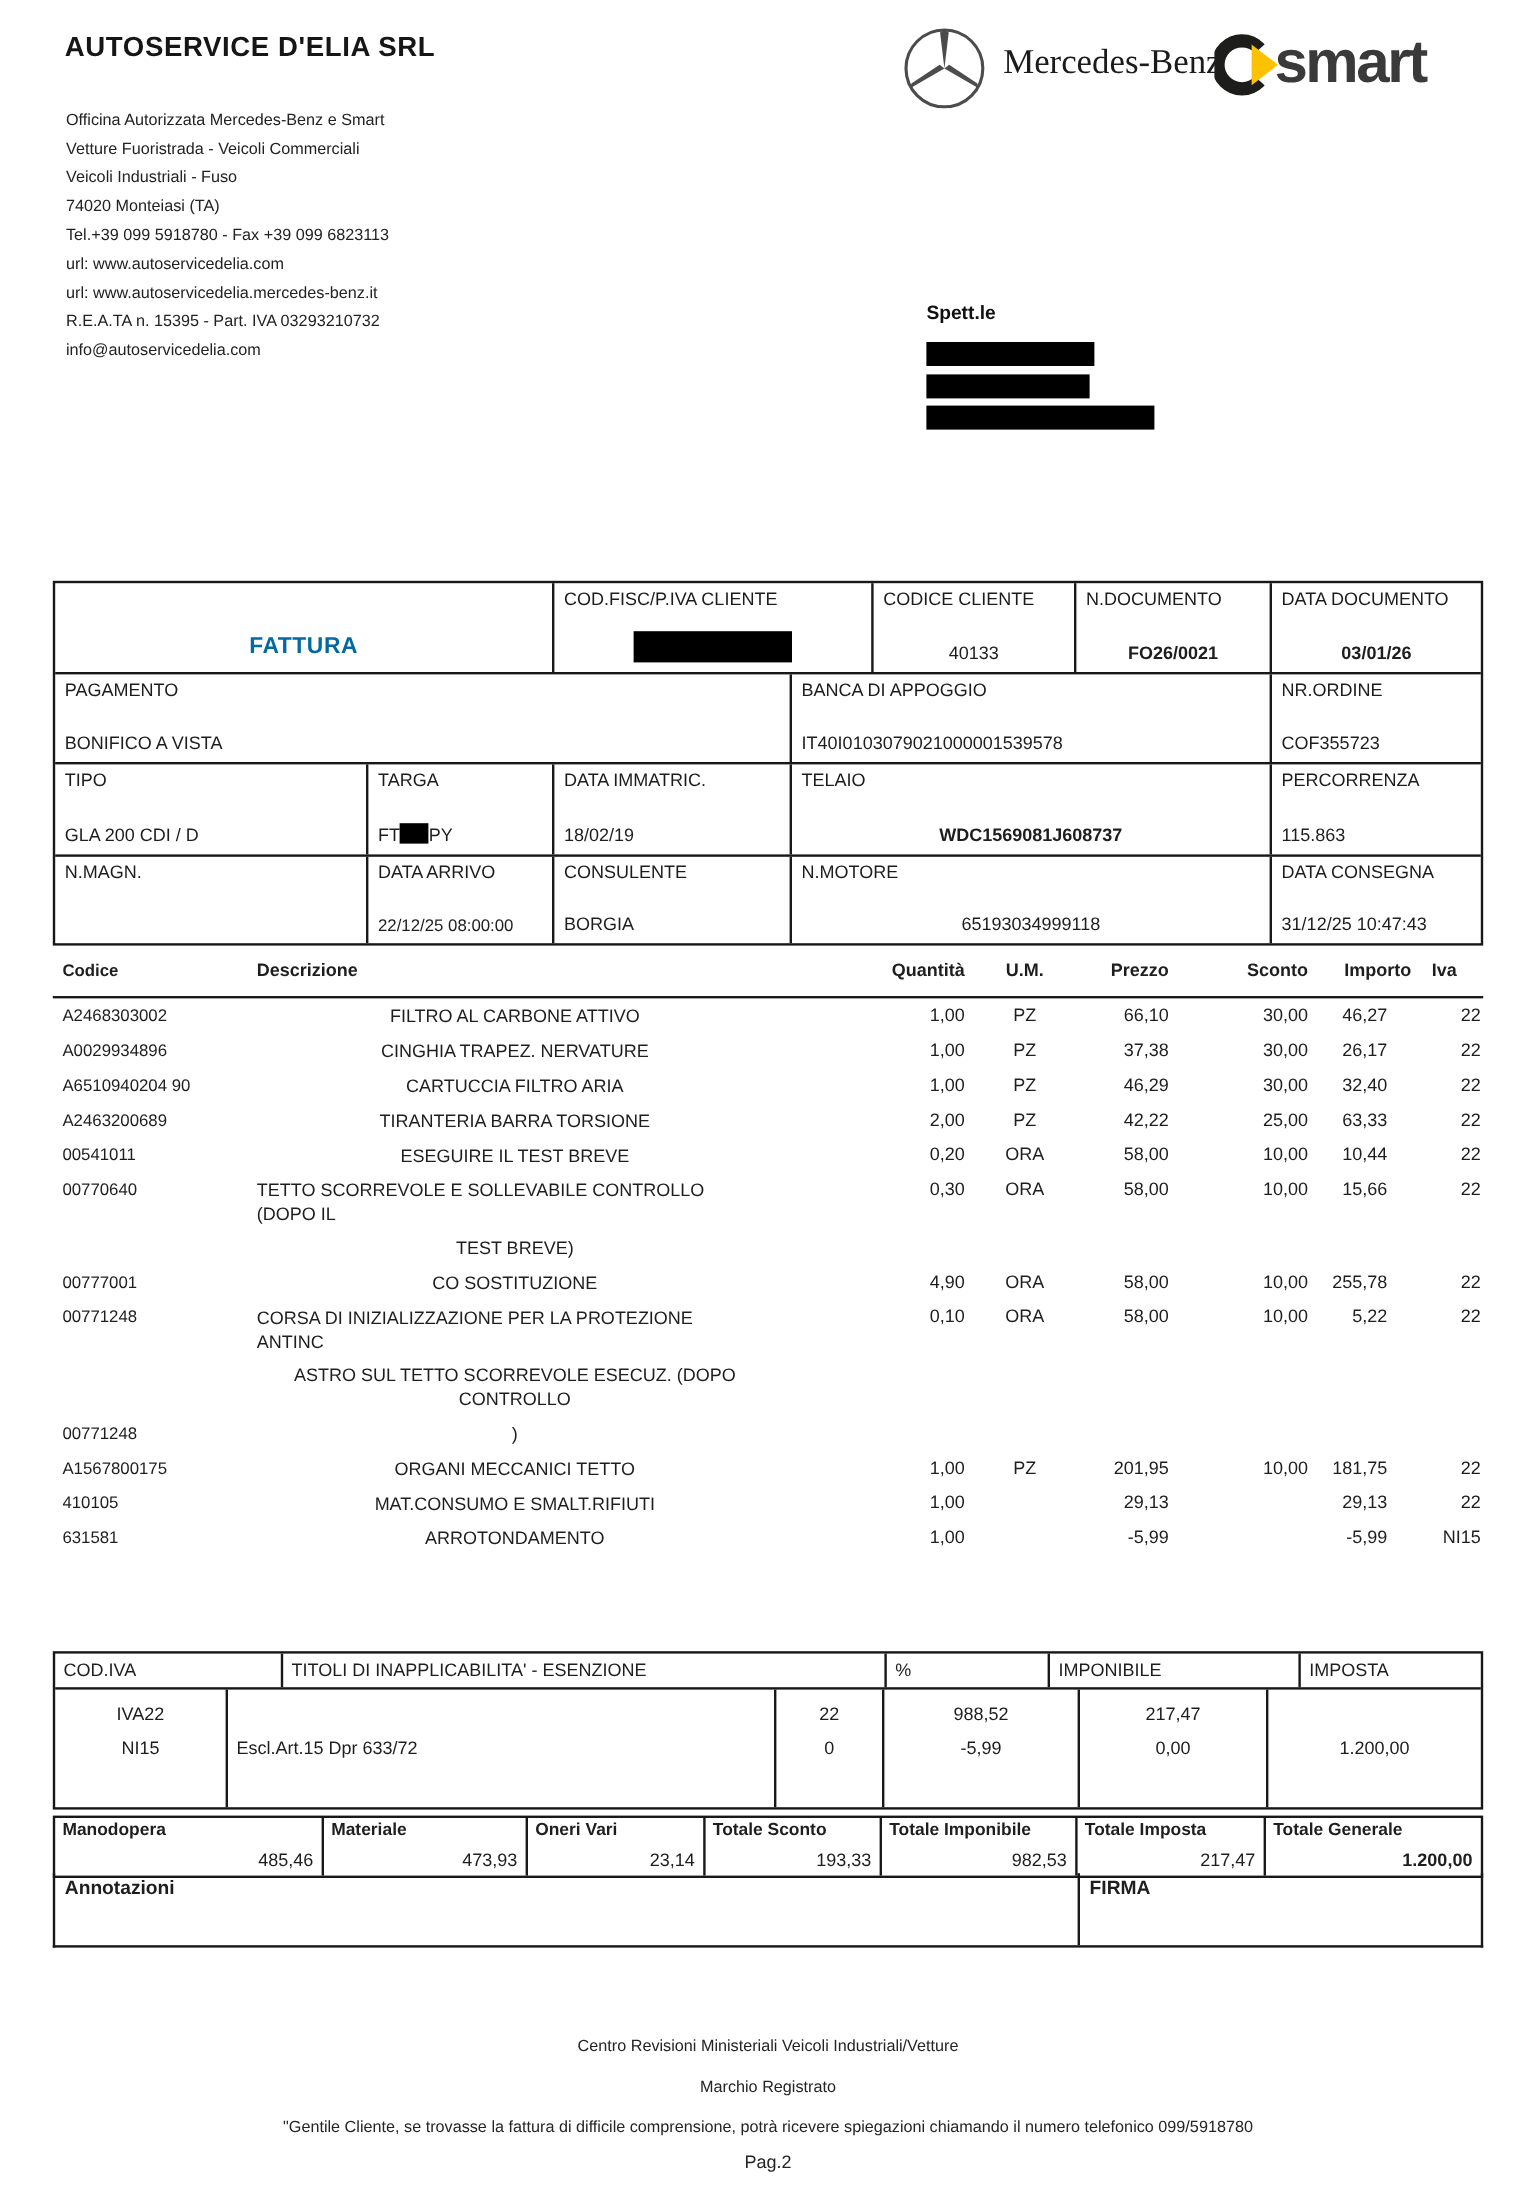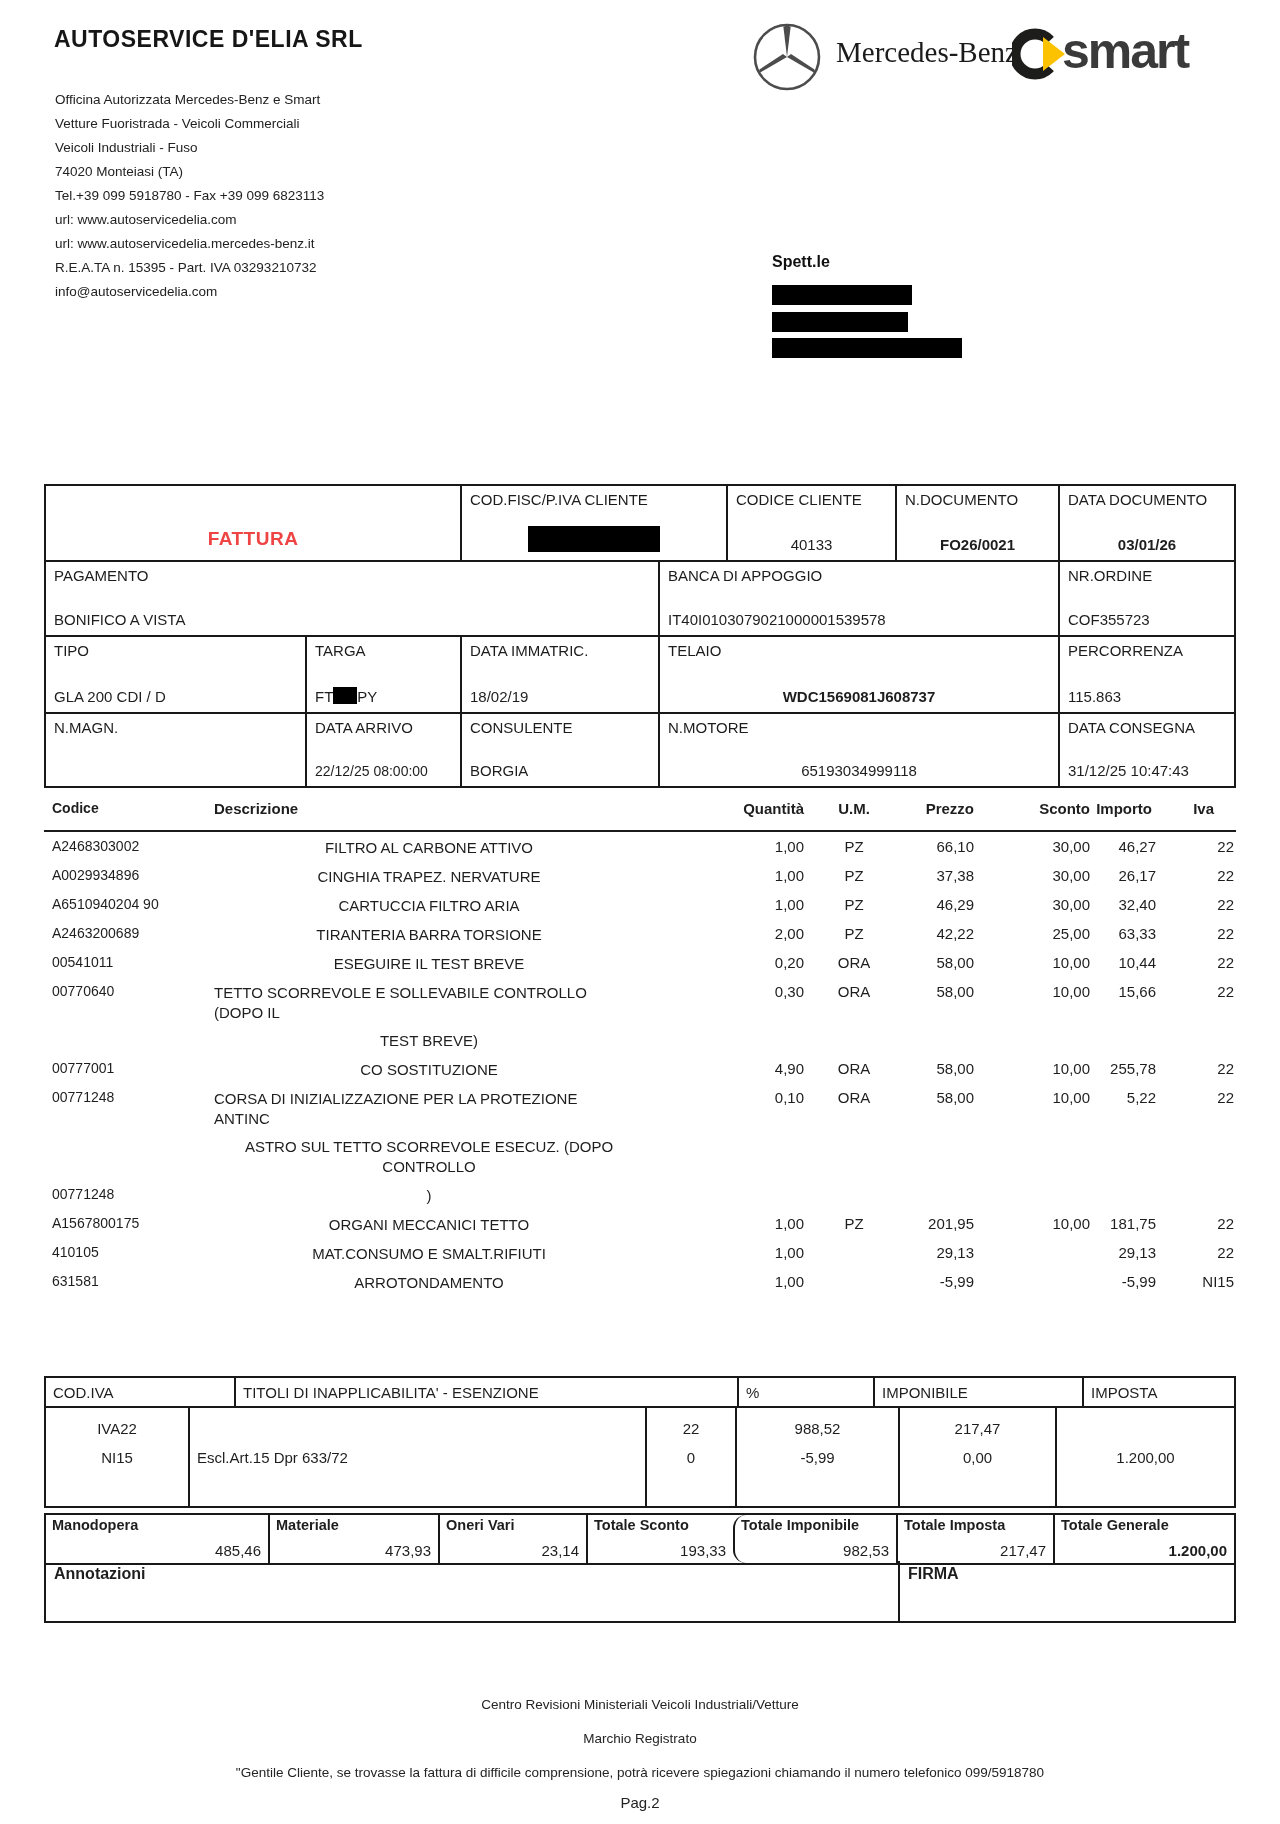--- a/index.html
+++ b/index.html
@@ -27,21 +27,21 @@
   .info-table{left:44px;top:484px;width:1192px;border:2px solid #181818;box-sizing:border-box;background:#fff;}
   .it-row{display:flex;border-top:2px solid #181818;}
   .it-row:first-child{border-top:none;}
   .it-cell{border-left:2px solid #181818;box-sizing:border-box;position:relative;padding:5px 8px;overflow:hidden;}
   .it-cell:first-child{border-left:none;}
   .it-label{font-size:15px;color:#1c1c1c;}
   .it-value{position:absolute;left:8px;bottom:7px;font-size:15px;white-space:nowrap;}
   .it-value.center{left:0;right:0;text-align:center;}
   .it-value.bold{font-weight:bold;}
   .fattura-cell{display:flex;align-items:flex-end;justify-content:center;padding-bottom:10px;}
-  .fattura-title{font-size:19px;font-weight:bold;letter-spacing:.5px;color:#ef4444;}
+  .fattura-title{font-size:19px;font-weight:bold;letter-spacing:.5px;color:#0369a1;}
   .codfisc-bar{position:absolute;left:50%;transform:translateX(-50%);bottom:8px;width:132px;height:26px;background:#000;}
   .targa-box{display:inline-block;width:24px;height:17px;background:#000;vertical-align:-2px;}
 
   
   .items-header{left:44px;top:800px;width:1192px;position:absolute;font-weight:bold;font-size:15px;}
   .items-underline{left:44px;top:830px;width:1192px;height:2px;background:#1b1b1b;}
   .items-body{left:44px;top:838px;width:1192px;position:absolute;font-size:15px;}
   .item-row{position:relative;padding-bottom:9px;}
   .col{position:absolute;top:0;white-space:nowrap;}
   .c-codice{left:8px;font-size:14px;}
@@ -218,21 +218,21 @@
   </div>
 </div>
 
 <div class="items-header">
   <div class="col c-codice">Codice</div>
   <div class="col" style="left:170px;">Descrizione</div>
   <div class="col c-qta">Quantità</div>
   <div class="col c-um">U.M.</div>
   <div class="col c-prezzo">Prezzo</div>
   <div class="col c-sconto">Sconto</div>
-  <div class="col c-importo" style="left:1016px;width:92px;">Importo</div>
+  <div class="col c-importo" style="left:1040px;width:92px;">Importo</div>
   <div class="col c-iva" style="left:1108px;width:62px;">Iva</div>
 </div>
 <div class="abs items-underline"></div>
 <div class="items-body">
     <div class="item-row">
       <div class="col c-codice">A2468303002</div>
       <div class="c-desc">
         <div class="desc-group">
           <div class="desc-line">FILTRO AL CARBONE ATTIVO</div>
         </div>
@@ -456,21 +456,21 @@
       <div class="tot-value">473,93</div>
     </div>
     <div class="tot-cell" style="flex: 0 0 148px;">
       <div class="tot-label">Oneri Vari</div>
       <div class="tot-value">23,14</div>
     </div>
     <div class="tot-cell" style="flex: 0 0 147px;">
       <div class="tot-label">Totale Sconto</div>
       <div class="tot-value">193,33</div>
     </div>
-    <div class="tot-cell" style="flex: 0 0 163px; border-radius: 13px;">
+    <div class="tot-cell" style="flex: 0 0 163px;">
       <div class="tot-label">Totale Imponibile</div>
       <div class="tot-value">982,53</div>
     </div>
     <div class="tot-cell" style="flex: 0 0 157px;">
       <div class="tot-label">Totale Imposta</div>
       <div class="tot-value">217,47</div>
     </div>
     <div class="tot-cell" style="flex: 1 1 0%;">
       <div class="tot-label">Totale Generale</div>
       <div class="tot-value bold">1.200,00</div>

